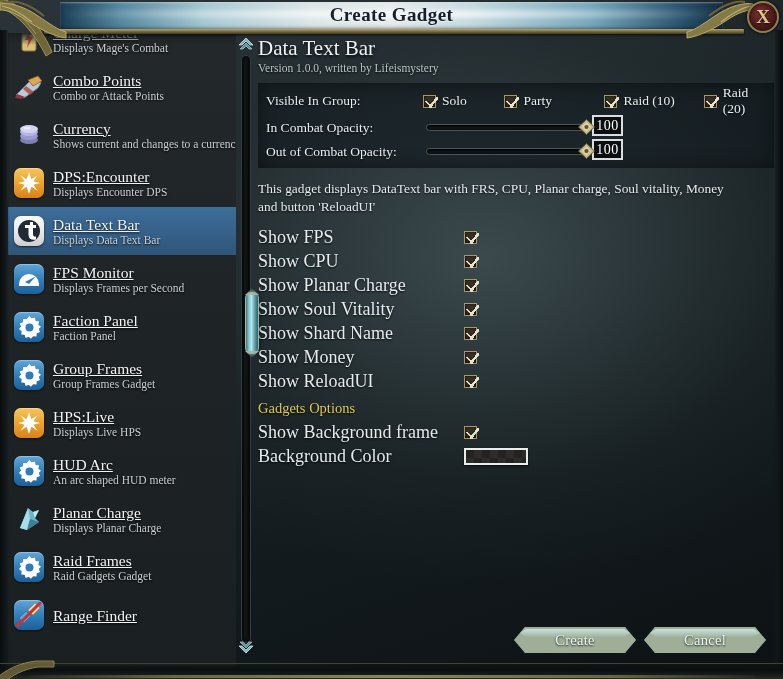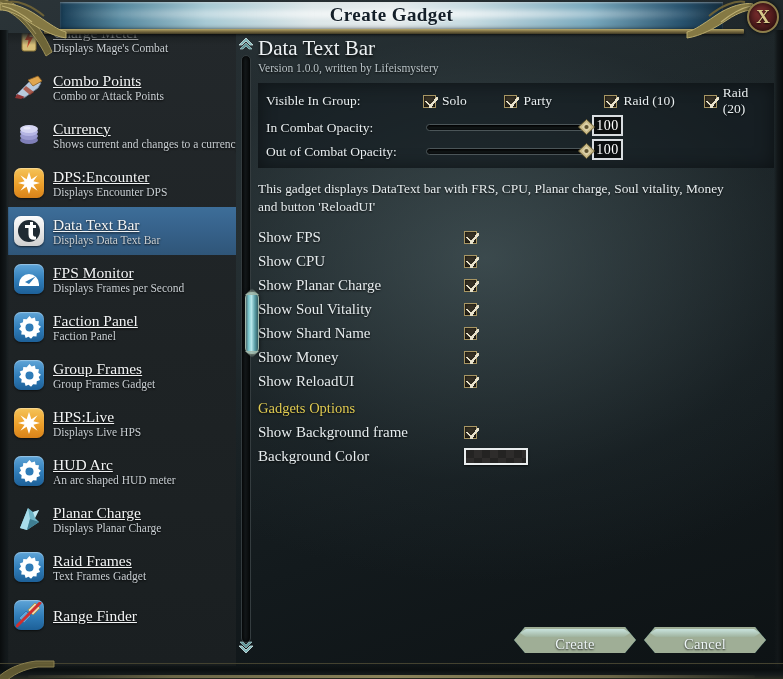--- a/index.html
+++ b/index.html
@@ -203,40 +203,40 @@
   }
 
   .desc {
     margin-top: 12px; width: 484px;
     font-size: 13.4px; color: #e6ecee; line-height: 18px;
     text-shadow: 0 1px 2px rgba(0,0,0,0.85);
   }
   .opt-list { margin-top: 9px; }
   .opt-row { display:flex; align-items:center; height: 24px; }
   .opt-label {
-    font-size: 15px; color: #e6ecee; width: 206px; flex:0 0 206px;
+    font-size: 18px; color: #e6ecee; width: 206px; flex:0 0 206px;
     text-shadow: 0 1px 2px rgba(0,0,0,0.85);
   }
   .section-head {
     font-size: 14.5px; color: #e0cb52; margin-top: 7px; margin-bottom: 3px;
     text-shadow: 0 1px 2px rgba(0,0,0,0.9);
   }
   .color-swatch {
     width: 64px; height: 17px; cursor: pointer;
     border: 2px solid #e9edee;
     background:
       repeating-conic-gradient(#2e2c2b 0% 25%, #242322 0% 50%) 0 0/16px 16px;
     box-shadow: 0 1px 2px rgba(0,0,0,0.7);
   }
 
   
   .btn-bar { position:absolute; left: 258px; bottom: 22px; width: 516px; height: 30px; z-index: 30; }
   .gbtn {
     position:absolute; top: 0; width: 122px; height: 26px; cursor: pointer;
-    display:flex; align-items:flex-end; justify-content:center;
+    display:flex; align-items:center; justify-content:center;
     clip-path: polygon(11px 0, 111px 0, 122px 50%, 111px 100%, 11px 100%, 0 50%);
     background: linear-gradient(180deg, #7fc4c7 0%, #2f7f86 18%, #15555e 55%, #0d3c44 85%, #1c666d 100%);
     box-shadow: 0 1px 3px rgba(0,0,0,0.8);
   }
   .gbtn::before {
     content:""; position:absolute; left:3px; right:3px; top:2px; height:8px;
     background: linear-gradient(180deg, rgba(215,245,246,0.75), rgba(160,220,224,0.1));
     clip-path: polygon(9px 0, 107px 0, 113px 50%, 107px 100%, 9px 100%, 3px 50%);
   }
   .gbtn-label {
@@ -450,21 +450,21 @@
         </div>
         <div class="gadget-row">
           <div class="g-icon blue">
             <svg width="23" height="23" viewBox="0 0 24 24">
               <path d="M12,0 L14.2,2.6 L17.6,1.6 L18.4,5.1 L21.9,5.5 L21.2,9 L24,11.2 L21.6,13.6 L23,16.8 L19.6,18 L19.3,21.5 L15.8,21.1 L13.6,23.8 L11,21.6 L8,23 L6.9,19.6 L3.4,19.3 L3.8,15.8 L1,13.6 L3.2,11 L1.8,7.8 L5.2,6.6 L5.5,3.1 L9,3.5 Z" fill="#ffffff"></path>
               <circle cx="12" cy="12" r="4.2" fill="#2f7cb8"></circle>
             </svg>
           </div>
           <div class="g-text">
             <div class="g-name">Raid Frames</div>
-            <div class="g-desc">Text Frames Gadget</div>
+            <div class="g-desc">Raid Gadgets Gadget</div>
           </div>
         </div>
         <div class="gadget-row">
           <div class="g-icon blue">
             <svg width="26" height="26" viewBox="0 0 26 26">
               <path d="M3,16 L10,9 L15,14 L8,21 Z" fill="#5fa5d8" stroke="#2a6ea6" stroke-width="0.8"></path>
               <path d="M12,8 L19,1 L24,6 L17,13 Z" fill="#e8d9a8" stroke="#9e8a4c" stroke-width="0.8"></path>
               <path d="M1,24 L24,1" stroke="#d02f2f" stroke-width="3" stroke-linecap="round"></path>
             </svg>
           </div>

